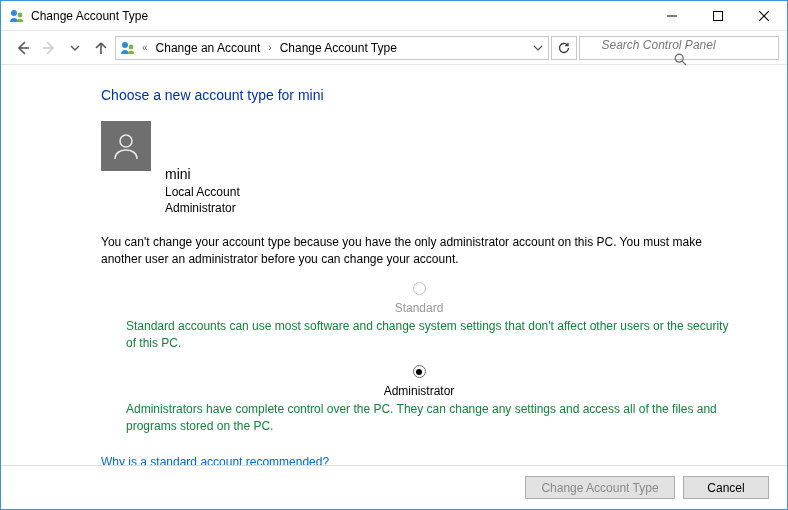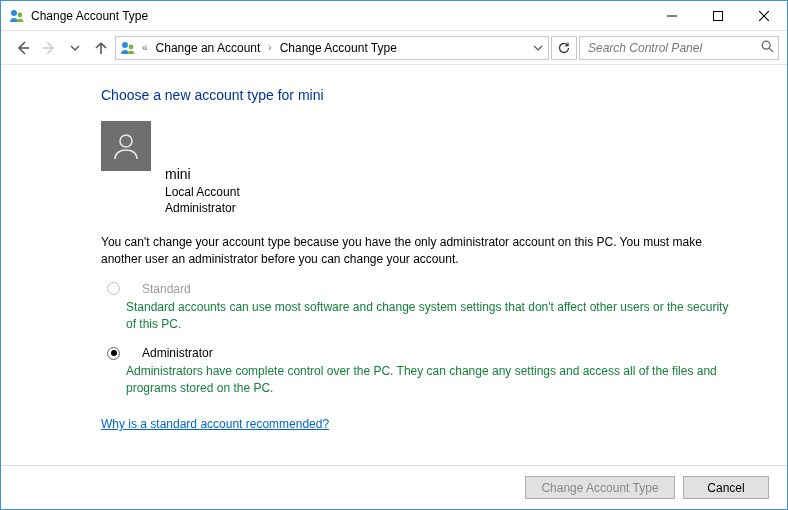--- a/index.html
+++ b/index.html
@@ -69,20 +69,21 @@
     border: 1px solid #c8c8c8;
     display:flex; align-items:center; justify-content:center;
     color:#333;
   }
   .searchbox {
     width: 200px; height: 24px;
     border: 1px solid #c8c8c8;
     display: flex; align-items: center;
     padding: 0 4px 0 6px;
     font-size: 12px;
+    flex-direction: column;
   }
   .searchbox input {
     border: none; outline: none; flex: 1;
     font-family: inherit; font-size: 12px;
     color: #000; font-style: italic;
     background: transparent;
   }
   .searchbox input::placeholder { color: #777; font-style: italic; }
   .searchbox .mag { color:#555; }
   
@@ -106,21 +107,21 @@
     width: 50px; height: 50px;
     background: #6f6f6f;
     display:flex; align-items:center; justify-content:center;
     color: #e6e6e6;
   }
   .user-meta { font-size: 12px; line-height: 1.35; }
   .user-name { font-size: 14px; margin-top: 44px; }
   .explain { font-size: 12px; line-height: 1.4; margin-bottom: 14px; }
   .options { margin-left: 6px; }
   .opt { margin-bottom: 14px; }
-  .opt-head { display:flex; align-items:center; gap:22px; }
+  .opt-head { display:flex; align-items:center; gap:6px;flex-direction:column; }
   .opt-head.disabled { color:#9a9a9a; }
   .radio {
     width: 13px; height: 13px; border-radius: 50%;
     border: 1px solid #666; position: relative; flex:0 0 auto;
   }
   .radio.disabled { border-color:#bfbfbf; }
   .radio.selected::after {
     content:""; position:absolute; left:2.5px; top:2.5px;
     width:6px; height:6px; border-radius:50%; background:#000;
   }

